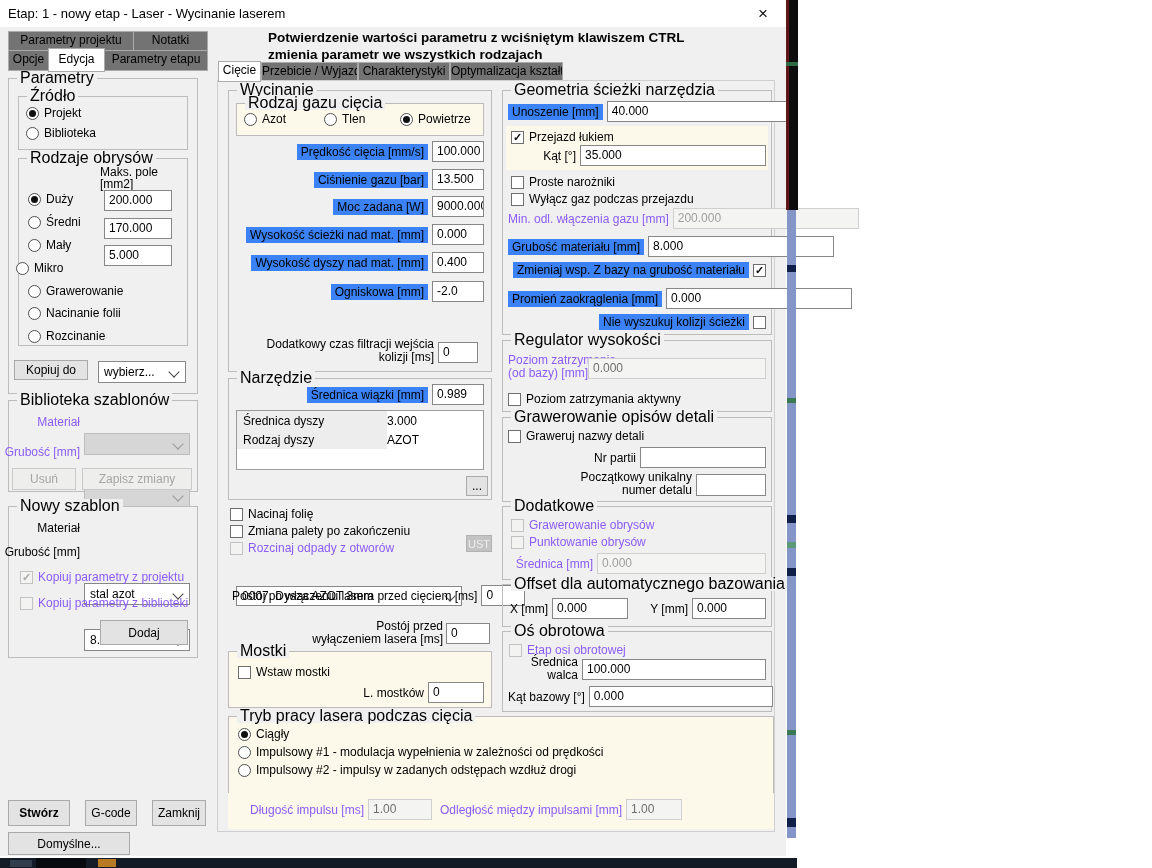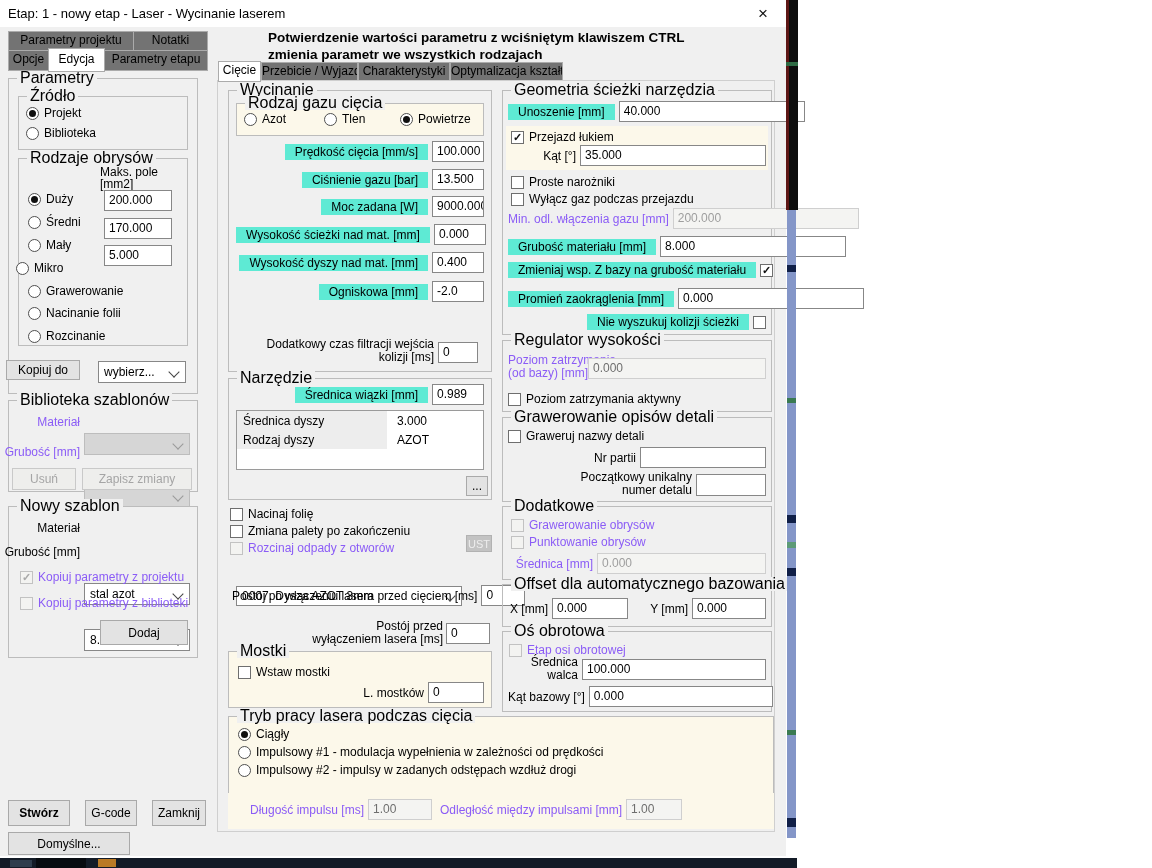--- a/index.html
+++ b/index.html
@@ -10,21 +10,21 @@
   .title{position:absolute;left:8px;top:0;line-height:27px;font-size:13px;white-space:nowrap}
   .close{position:absolute;left:750px;top:3px;width:26px;height:21px;text-align:center;line-height:21px;font-size:17px;color:#111;cursor:default}
   .tab{position:absolute;border:1px solid #ababab;background:#737373;text-align:center;box-sizing:border-box;font-size:12px;line-height:17px;white-space:nowrap;overflow:hidden}
   .tab.active{background:#fff;z-index:2}
   .grp{position:absolute;border:1px solid #bcbcbc;box-sizing:border-box}
   .lg{position:absolute;top:-8px;left:8px;background:#f0f0f0;padding:0 3px;line-height:14px;white-space:nowrap;font-size:16px}
   .cream{background:#fcf8ea}
   .row{position:absolute;display:flex;align-items:center;gap:4px}
   .lbl{flex:1;text-align:right;white-space:nowrap}
   .lbl2{text-align:right;line-height:13px;white-space:nowrap}
-  .hl{background:#5eead4;padding:1px 10px}
+  .hl{background:#3b82f6;padding:1px 4px}
   .dis-t{color:#8b5cf6}
   .inp{box-sizing:border-box;background:#fff;border:1px solid #878787;height:21px;padding:2px 4px;font-size:12px;white-space:nowrap;overflow:hidden;flex:none}
   .inp.dis{background:#f4f4f2;border-color:#cfcfcf;color:#9e9e9e}
   .dd{box-sizing:border-box;background:#fff;border:1px solid #878787;height:22px;position:relative;padding:3px 18px 0 5px;white-space:nowrap;overflow:hidden;font-size:12px}
   .dd .ch{position:absolute;right:7px;top:6px;width:7px;height:7px;border-right:1.5px solid #444;border-bottom:1.5px solid #444;transform:rotate(45deg)}
   .dd.dis{background:#d6d6d6;border-color:#bdbdbd;color:#9e9e9e}
   .dd.dis .ch{border-color:#9a9a9a}
   .btn{box-sizing:border-box;background:#e3e3e3;border:1px solid #a9a9a9;display:flex;align-items:center;justify-content:center;font-size:12px;white-space:nowrap}
   .btn.dis{color:#a5a5a5;background:#eeeeec;border-color:#c9c9c9}
   .check{display:flex;align-items:center;gap:5px;position:absolute;white-space:nowrap}
@@ -32,21 +32,21 @@
   .cb.on::after{content:"✓";font-weight:bold}
   .cb.dis{border-color:#c2c2c2;background:#f3f3f1;color:#a9a9a9}
   .radio-row{position:absolute;display:flex;align-items:center;gap:5px;white-space:nowrap}
   .rad{width:13px;height:13px;border:1px solid #4f4f4f;border-radius:50%;background:#fff;position:relative;flex:none;box-sizing:border-box}
   .rad.on::after{content:"";position:absolute;left:2px;top:2px;width:7px;height:7px;border-radius:50%;background:#101010}
   .warn{position:absolute;left:268px;top:29px;font-size:13.5px;font-weight:bold;line-height:17px;white-space:nowrap}
   .page{position:absolute;left:217px;top:80px;width:558px;height:752px;border:1px solid #cfcfcf;box-sizing:border-box;background:#f0f0f0}
   .ntable{position:absolute;background:#fff;border:1px solid #9a9a9a;box-sizing:border-box}
   .ntr{display:flex;height:19px;align-items:center}
   .ntd1{width:150px;background:#ededed;padding-left:6px;box-sizing:border-box;height:100%;display:flex;align-items:center}
-  .ntd2{padding-left:10px}
+  .ntd2{padding-left:0}
   .strip-mark{position:absolute;left:0;width:100%}
 </style>
 </head>
 <body>
 
 <div class="dialog">
 
   <div class="titlebar">
     <span class="title">Etap: 1 - nowy etap - Laser  - Wycinanie laserem</span>
     <span class="close">×</span>
@@ -105,21 +105,21 @@
     <span>Nacinanie folii</span>
   </div>
   <div class="radio-row" style="left:28px;top:329px">
     <span class="rad"></span>
     <span>Rozcinanie</span>
   </div>
   <div class="inp abs" style="left:104px;top:190px;width:68px">200.000</div>
   <div class="inp abs" style="left:104px;top:218px;width:68px">170.000</div>
   <div class="inp abs" style="left:104px;top:245px;width:68px">5.000</div>
 
-  <div class="btn abs" style="left:6px;top:360px;width:74px;height:20px">Kopiuj do</div>
+  <div class="btn abs" style="left:14px;top:360px;width:74px;height:20px">Kopiuj do</div>
   <div class="dd abs" style="left:98px;top:361px;width:88px">
     <span>wybierz...</span>
     <span class="ch"></span>
   </div>
 
   <div class="grp" style="left:8px;top:400px;width:190px;height:92px">
     <span class="lg">Biblioteka szablonów</span>
   </div>
   <div class="abs dis-t" style="left:12px;top:415px;width:68px;text-align:right">Materiał</div>
   <div class="dd dis abs" style="left:84px;top:411px;width:106px">

